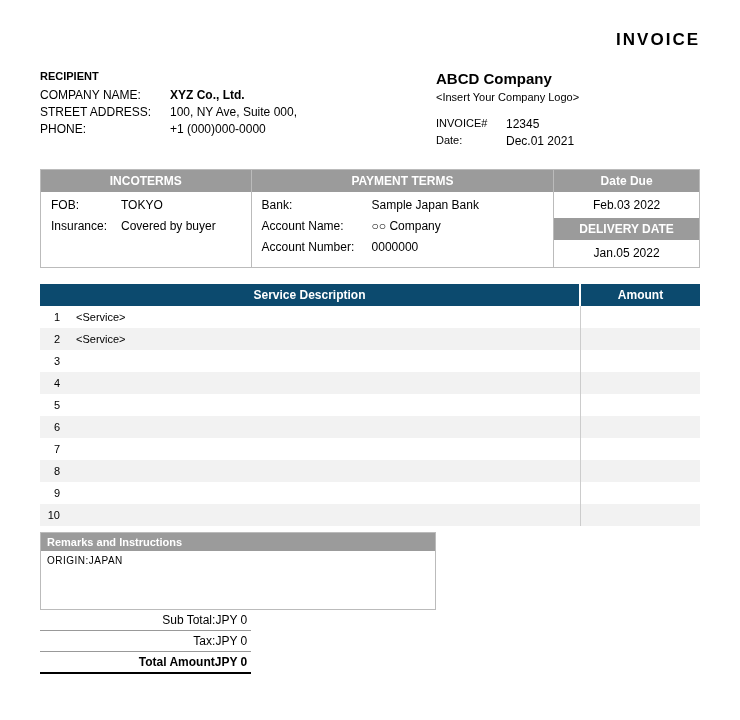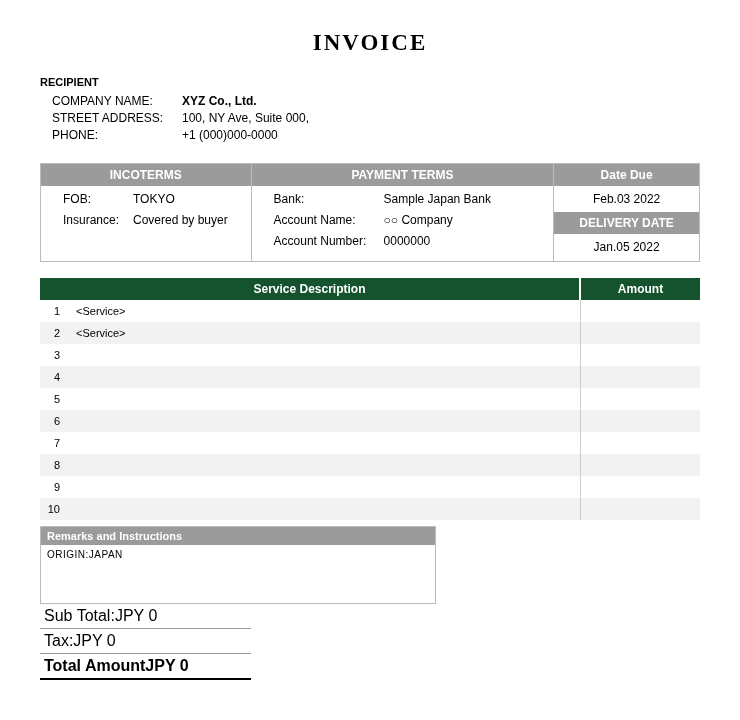--- a/index.html
+++ b/index.html
@@ -6,37 +6,36 @@
   body {
     margin: 0;
     padding: 30px 40px;
     font-family: Arial, "Helvetica Neue", sans-serif;
     font-size: 12px;
     color: #000;
     background: #fff;
     width: 740px;
   }
   h1.title {
-    text-align: center;
-    font-size: 23px;
+    text-align: right;
+    font-size: 17px;
     letter-spacing: 2px;
     margin: 0 0 20px 0;
     font-weight: bold;
-    font-family: Liberation Serif, serif;
   }
   .top {
     display: flex;
     justify-content: space-between;
     margin-bottom: 18px;
   }
   .recipient-block { width: 55%; }
   .company-block { width: 40%; text-align: left; }
   .section-label { font-size: 11px; font-weight: bold; margin-bottom: 6px; }
   .field-row { display: flex; margin-bottom: 3px; }
-  .field-row .lbl { width: 130px; font-size: 12px; margin-left: 12px; }
+  .field-row .lbl { width: 130px; font-size: 12px; }
   .field-row .val { flex: 1; font-size: 12px; }
   .comp-name { font-size: 15px; font-weight: bold; margin-bottom: 4px; }
   .logo-ph { font-size: 11px; margin-bottom: 14px; }
   .inv-meta .field-row .lbl { width: 70px; font-size: 11px; }
   .inv-meta .field-row .val { font-size: 12px; }
 
   .terms {
     display: flex;
     border: 1px solid #bbb;
     margin-bottom: 16px;
@@ -59,21 +58,21 @@
   .terms-body .field-row .lbl { width: 110px; }
   .terms-col.inc .terms-body .field-row .lbl { width: 70px; }
   .terms-col.dates .cell {
     text-align: center;
     padding: 6px 0;
     font-size: 12px;
   }
 
   .svc-table { width: 100%; border-collapse: collapse; }
   .svc-table th {
-    background: #14532d;
+    background: #0c4a6e;
     color: #fff;
     font-weight: bold;
     font-size: 12px;
     padding: 4px 6px;
     text-align: center;
   }
   .svc-table th.amt { width: 120px; border-left: 2px solid #fff; }
   .svc-table td {
     padding: 4px 6px;
     font-size: 11px;
@@ -99,24 +98,24 @@
   }
   .remarks-body {
     padding: 4px 6px;
     font-size: 10px;
     letter-spacing: 0.5px;
     height: 58px;
   }
   .totals { width: 32%; }
   .totals .trow {
     display: flex;
-    justify-content: flex-start;
+    justify-content: flex-end;
     border-bottom: 1px solid #999;
     padding: 3px 4px;
-    font-size: 16px;
+    font-size: 12px;
   }
   .totals .trow.total { font-weight: bold; border-bottom: 2px solid #000; }
 </style>
 </head>
 <body>
 
 <h1 class="title">INVOICE</h1>
 
 <div class="top">
   <div class="recipient-block">
@@ -125,20 +124,34 @@
       <div class="lbl">COMPANY NAME:</div>
       <div class="val" style="font-weight:bold">XYZ Co., Ltd.</div>
     </div>
     <div class="field-row">
       <div class="lbl">STREET ADDRESS:</div>
       <div class="val">100, NY Ave, Suite 000,</div>
     </div>
     <div class="field-row">
       <div class="lbl">PHONE:</div>
       <div class="val">+1 (000)000-0000</div>
+    </div>
+  </div>
+  <div class="company-block">
+    <div class="comp-name">ABCD Company</div>
+    <div class="logo-ph">&lt;Insert Your Company Logo&gt;</div>
+    <div class="inv-meta">
+      <div class="field-row">
+        <div class="lbl">INVOICE#</div>
+        <div class="val">12345</div>
+      </div>
+      <div class="field-row">
+        <div class="lbl">Date:</div>
+        <div class="val">Dec.01 2021</div>
+      </div>
     </div>
   </div>
 </div>
 
 <div class="terms">
   <div class="terms-col inc">
     <div class="terms-head">INCOTERMS</div>
     <div class="terms-body">
       <div class="field-row">
         <div class="lbl">FOB:</div>

